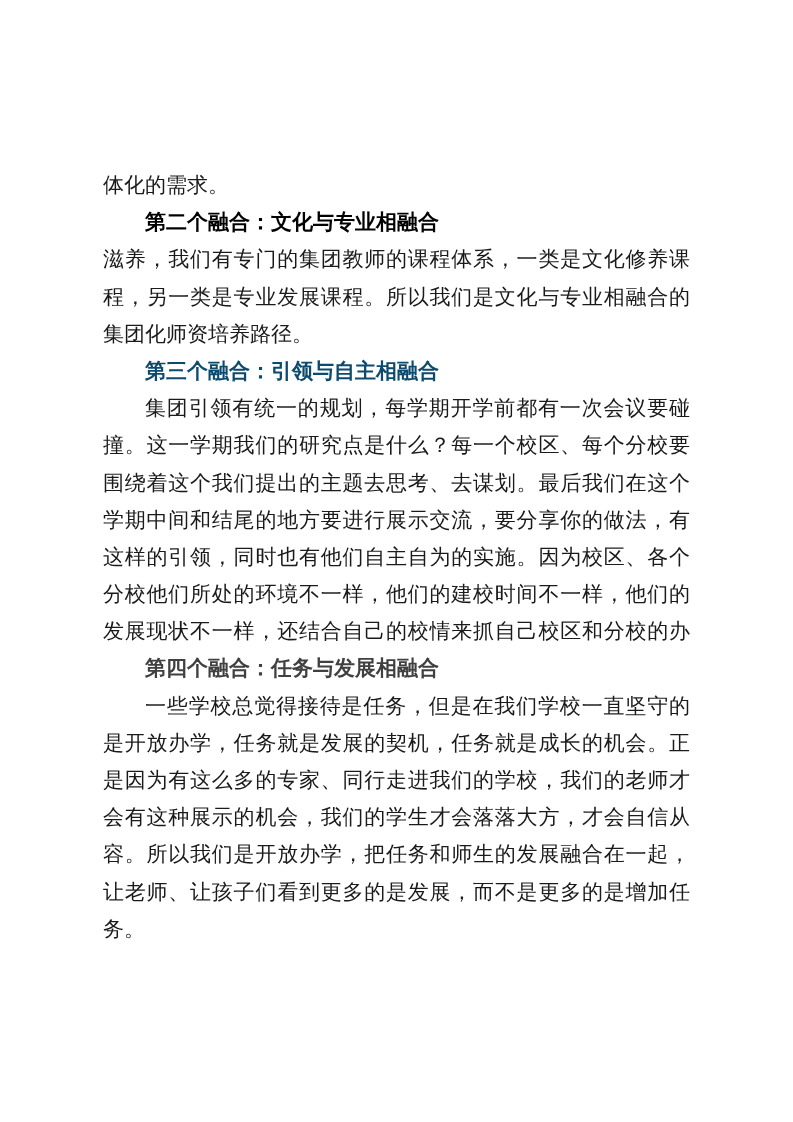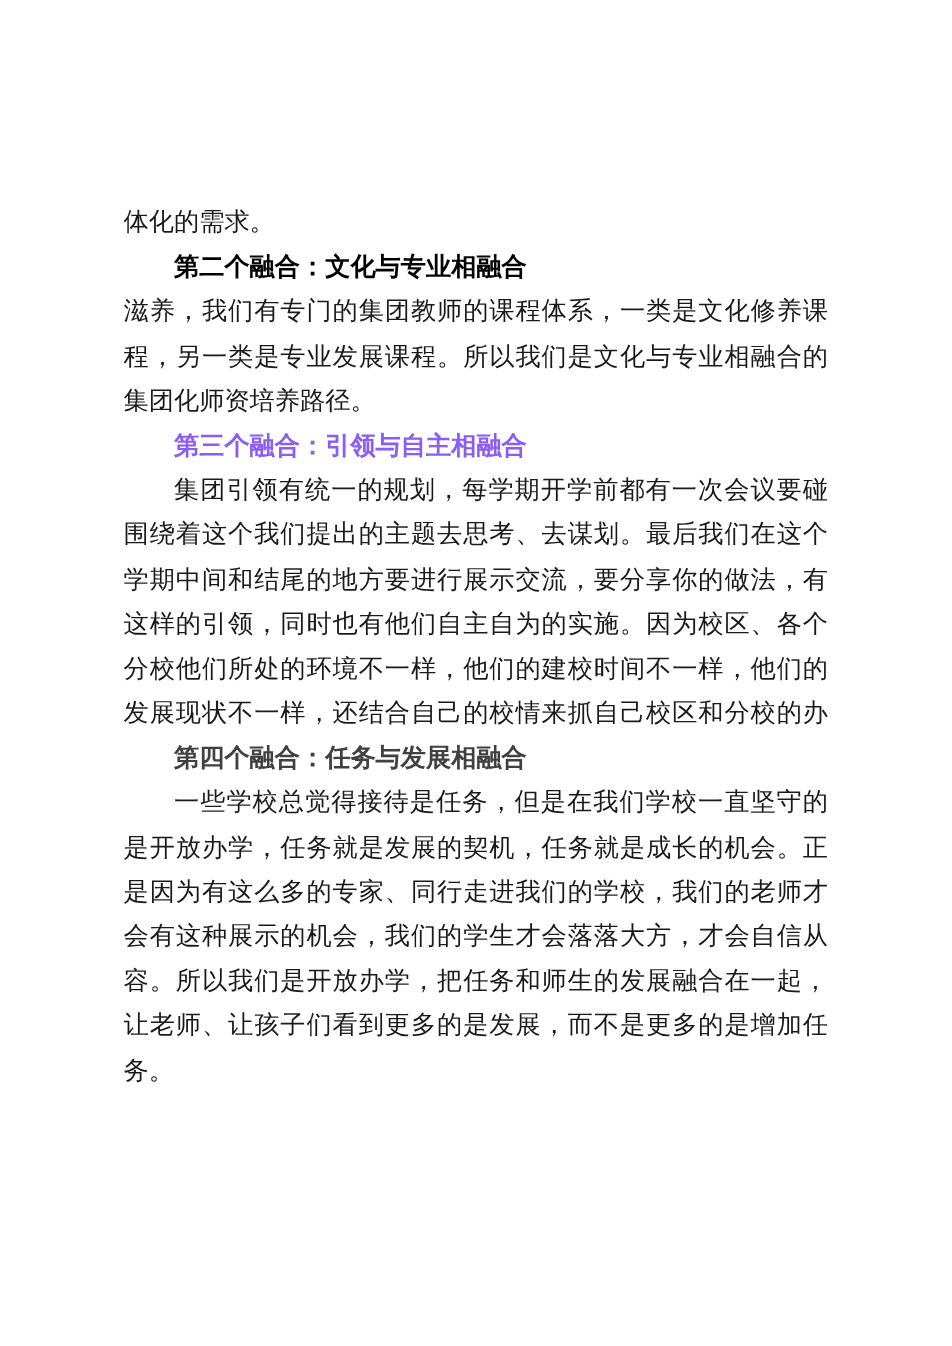--- a/index.html
+++ b/index.html
@@ -52,22 +52,23 @@
 </head>
 <body>
 
 <div class="page" style="background: rgb(255, 255, 255);">
   <div class="doc-content" style="color: rgb(26, 26, 26);">
     <div class="ln end">体化的需求。</div>
     <div class="ln head" style="color: rgb(0, 0, 0);">第二个融合：文化与专业相融合</div>
     <div class="ln">滋养，我们有专门的集团教师的课程体系，一类是文化修养课</div>
     <div class="ln">程，另一类是专业发展课程。所以我们是文化与专业相融合的</div>
     <div class="ln end">集团化师资培养路径。</div>
-    <div class="ln head" style="color: #8b5cf6;">第三个融合：引领与自主相融合</div>
+    <div class="ln head" style="color: #0c4a6e;">第三个融合：引领与自主相融合</div>
     <div class="ln first">集团引领有统一的规划，每学期开学前都有一次会议要碰</div>
+    <div class="ln">撞。这一学期我们的研究点是什么？每一个校区、每个分校要</div>
     <div class="ln">围绕着这个我们提出的主题去思考、去谋划。最后我们在这个</div>
     <div class="ln">学期中间和结尾的地方要进行展示交流，要分享你的做法，有</div>
     <div class="ln">这样的引领，同时也有他们自主自为的实施。因为校区、各个</div>
     <div class="ln">分校他们所处的环境不一样，他们的建校时间不一样，他们的</div>
     <div class="ln">发展现状不一样，还结合自己的校情来抓自己校区和分校的办</div>
     <div class="ln head" style="color: #404040;">第四个融合：任务与发展相融合</div>
     <div class="ln first">一些学校总觉得接待是任务，但是在我们学校一直坚守的</div>
     <div class="ln">是开放办学，任务就是发展的契机，任务就是成长的机会。正</div>
     <div class="ln">是因为有这么多的专家、同行走进我们的学校，我们的老师才</div>
     <div class="ln">会有这种展示的机会，我们的学生才会落落大方，才会自信从</div>

